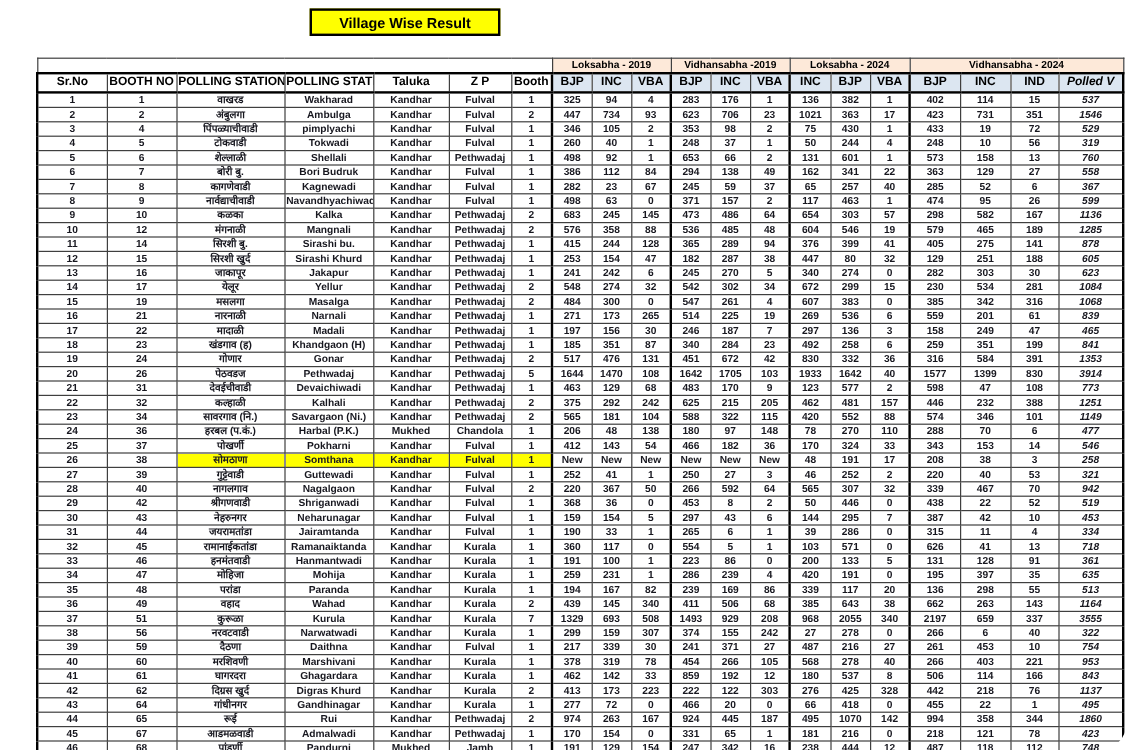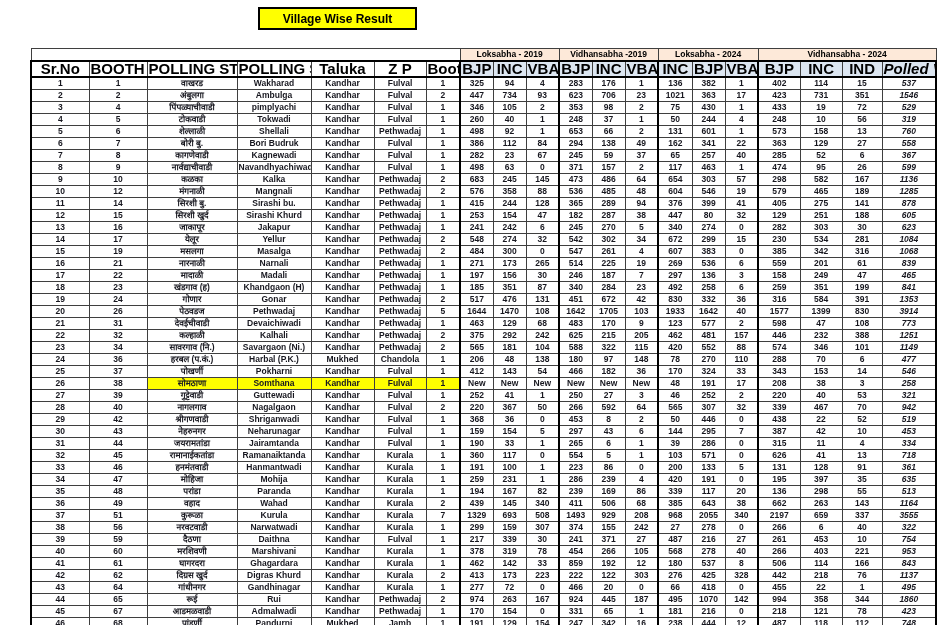--- a/index.html
+++ b/index.html
@@ -1,18 +1,18 @@
 <!DOCTYPE html>
 <html style="--title-bg: #ffff00; --hl-bg: #ffff00; --group-bg: #fde9d9; --subhdr-bg: #dce6f1;"><head>
 <meta charset="utf-8">
 <style>
   html,body{margin:0;padding:0;background:#fff;}
   #screen{
     position:relative;width:939px;height:625px;background:#fff;overflow:hidden;
-    font-family:"Liberation Sans","DejaVu Sans",sans-serif;color:#17171f;
+    font-family:"Liberation Sans","DejaVu Sans",sans-serif;color:#17171f;border-radius:23px;
   }
   .title-box{
     position:absolute;left:258px;top:7px;width:155px;height:19px;
     background:var(--title-bg,#ffff00);border:2px solid #000;
     display:flex;align-items:center;justify-content:center;
     font-weight:bold;font-size:12px;color:#000;
   }
   table.results{
     position:absolute;left:30px;top:48px;width:905px;
     border-collapse:collapse;table-layout:fixed;
@@ -23,21 +23,21 @@
     font-weight:bold;font-size:8.5px;height:11px;line-height:11px;
   }
   
   td.spacer{border:none;background:#fff;}
   th.group{
     background:var(--group-bg,#fde9d9);border:2px solid #000;
     font-size:10.5px;height:13px;line-height:13px;color:#000;
   }
   
   tr.header-row th{
-    font-size:15px;height:14px;line-height:14px;background:#fff;color:#000;
+    font-size:10px;height:14px;line-height:14px;background:#fff;color:#000;
     border-top:2px solid #000;border-bottom:2px solid #000;
   }
   tr.header-row th.blue{background:var(--subhdr-bg,#dce6f1);}
   
   .thickL{border-left:2px solid #000 !important;}
   .edgeL{border-left:2px solid #000 !important;}
   .edgeR{border-right:2px solid #000 !important;font-style:italic;}
   tbody tr:last-child td{border-bottom:2px solid #000;}
   
   td.mr{font-size:9px;}

